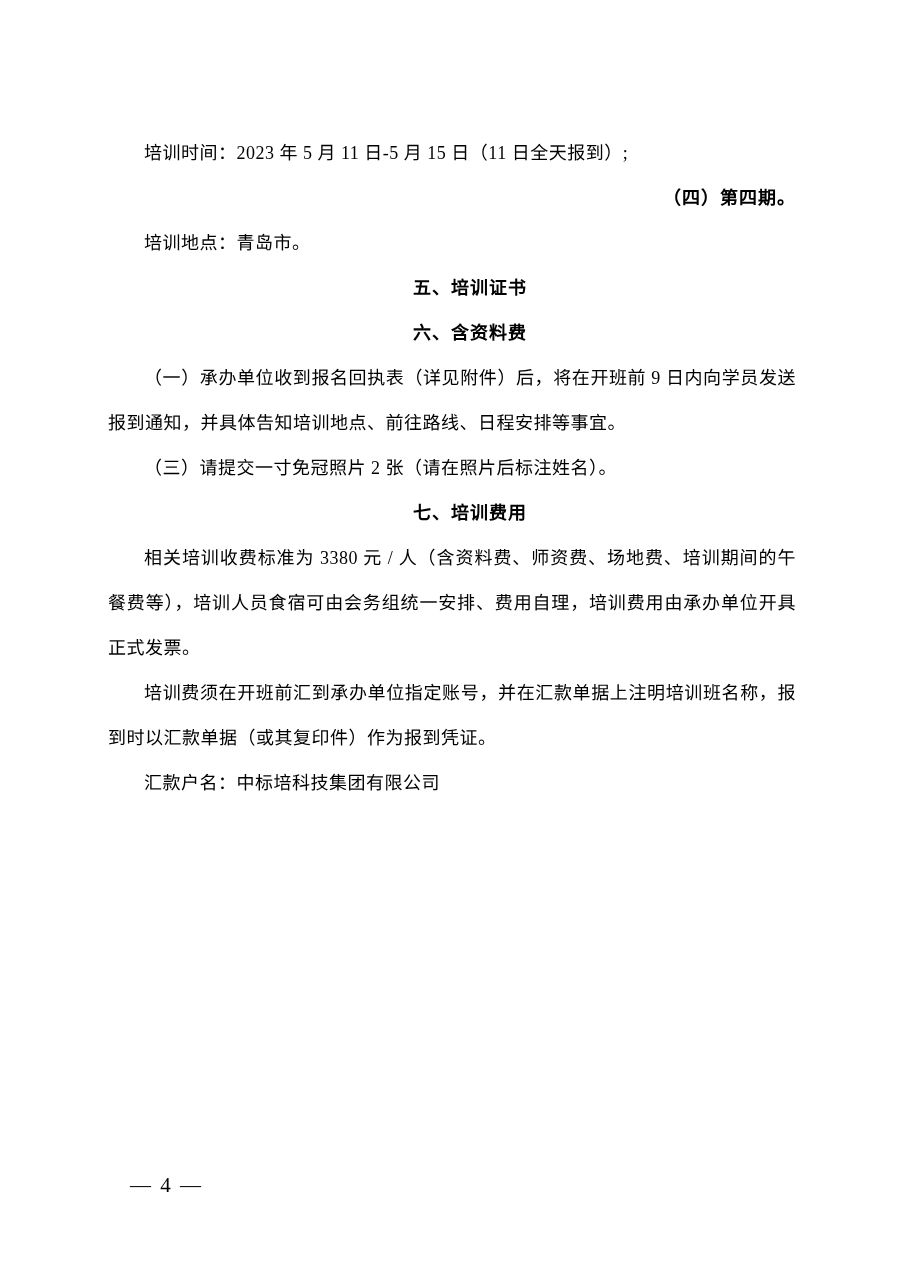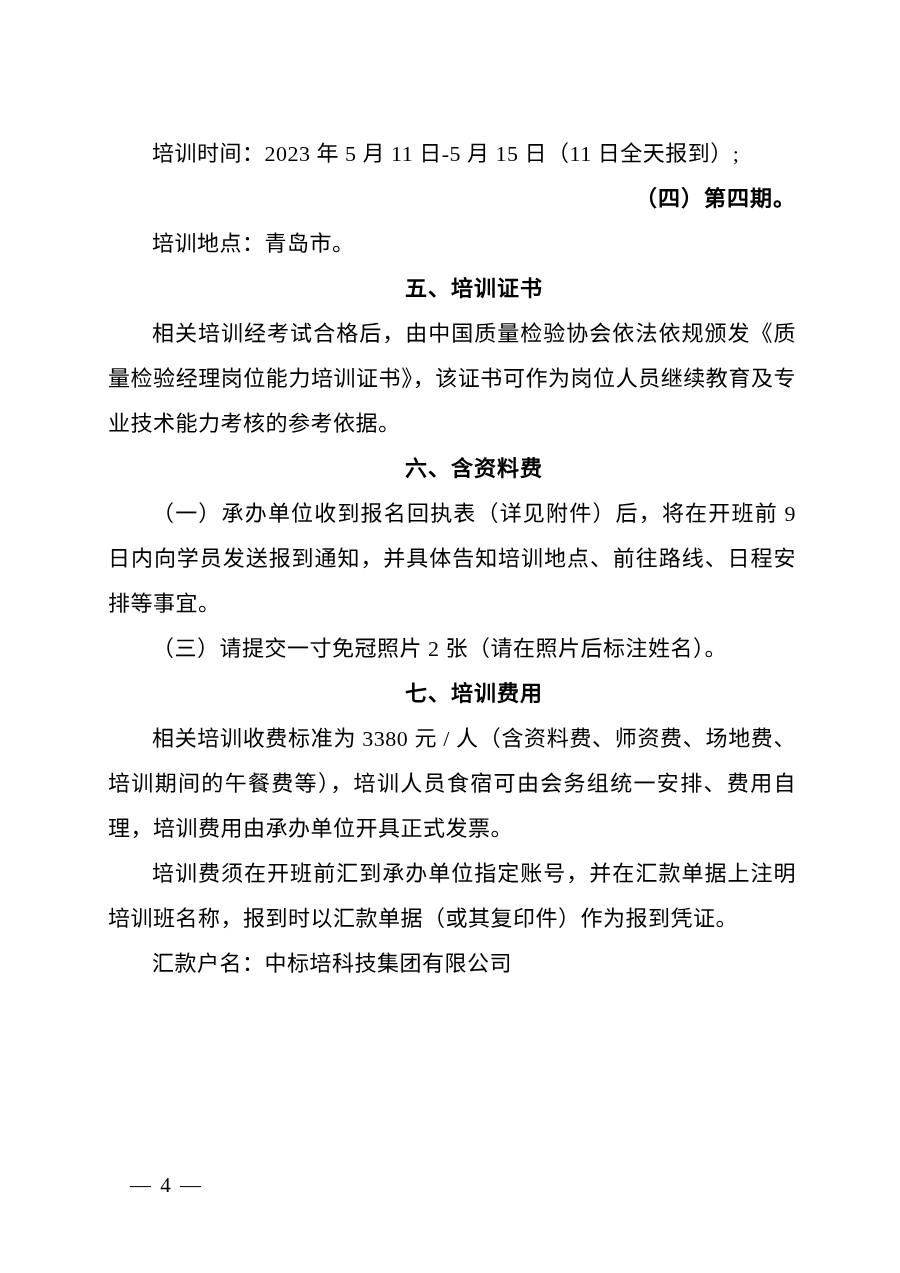--- a/index.html
+++ b/index.html
@@ -17,21 +17,21 @@
     color: #000000;
   }
   .content {
     position: absolute;
     top: 131px;
     left: 108px;
     width: 688px;
   }
   .content p {
     margin: 0;
-    font-size: 22px;
+    font-size: 18px;
     line-height: 45px;
     text-align: justify;
     text-indent: 2em;
     letter-spacing: 0.5px;
     word-break: break-all;
   }
   .content p.heading {
     font-family: "Liberation Sans", "DejaVu Sans", sans-serif;
     font-weight: bold;
     text-align: center;
@@ -55,21 +55,20 @@
 </style>
 </head>
 <body>
 
 <div class="page">
   <div class="content">
     <p class="body">培训时间：2023 年 5 月 11 日-5 月 15 日（11 日全天报到）;</p>
     <p class="subheading">（四）第四期。</p>
     <p class="body">培训地点：青岛市。</p>
     <p class="heading">五、培训证书</p>
-    <p class="body">相关培训经考试合格后，由中国质量检验协会依法依规颁发《质量检验经理岗位能力培训证书》，该证书可作为岗位人员继续教育及专业技术能力考核的参考依据。</p>
     <p class="heading">六、含资料费</p>
     <p class="body">（一）承办单位收到报名回执表（详见附件）后，将在开班前 9 日内向学员发送报到通知，并具体告知培训地点、前往路线、日程安排等事宜。</p>
     <p class="body">（三）请提交一寸免冠照片 2 张（请在照片后标注姓名）。</p>
     <p class="heading">七、培训费用</p>
     <p class="body">相关培训收费标准为 3380 元 / 人（含资料费、师资费、场地费、培训期间的午餐费等），培训人员食宿可由会务组统一安排、费用自理，培训费用由承办单位开具正式发票。</p>
     <p class="body">培训费须在开班前汇到承办单位指定账号，并在汇款单据上注明培训班名称，报到时以汇款单据（或其复印件）作为报到凭证。</p>
     <p class="body">汇款户名：中标培科技集团有限公司</p>
   </div>
   <div class="footer">— 4 —</div>
 </div>

